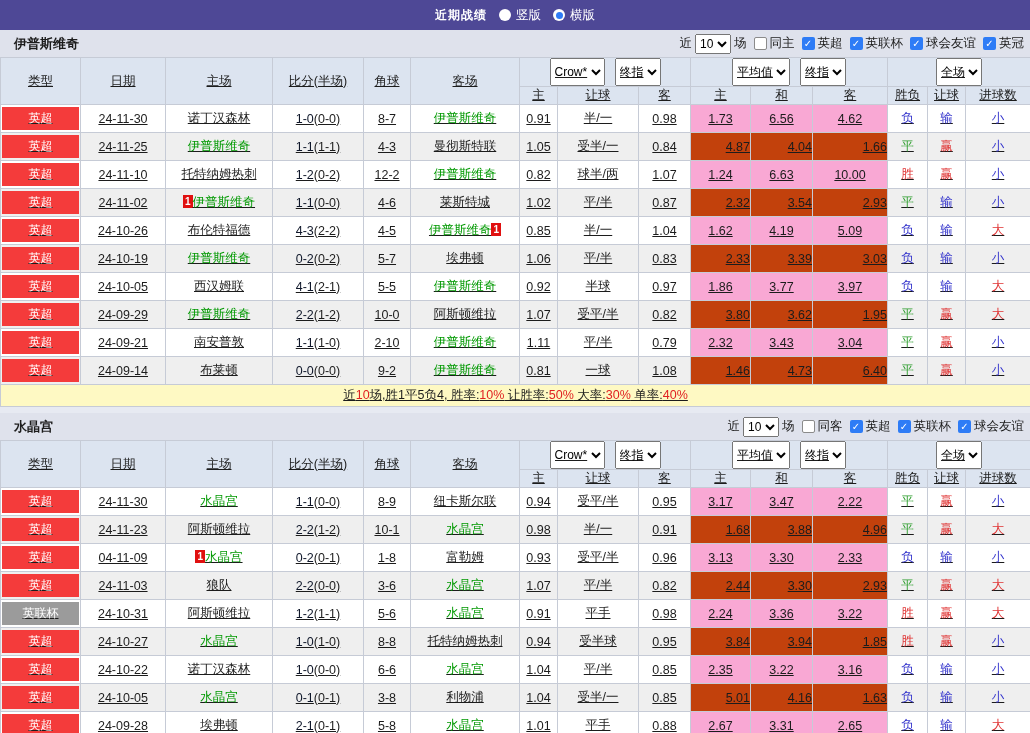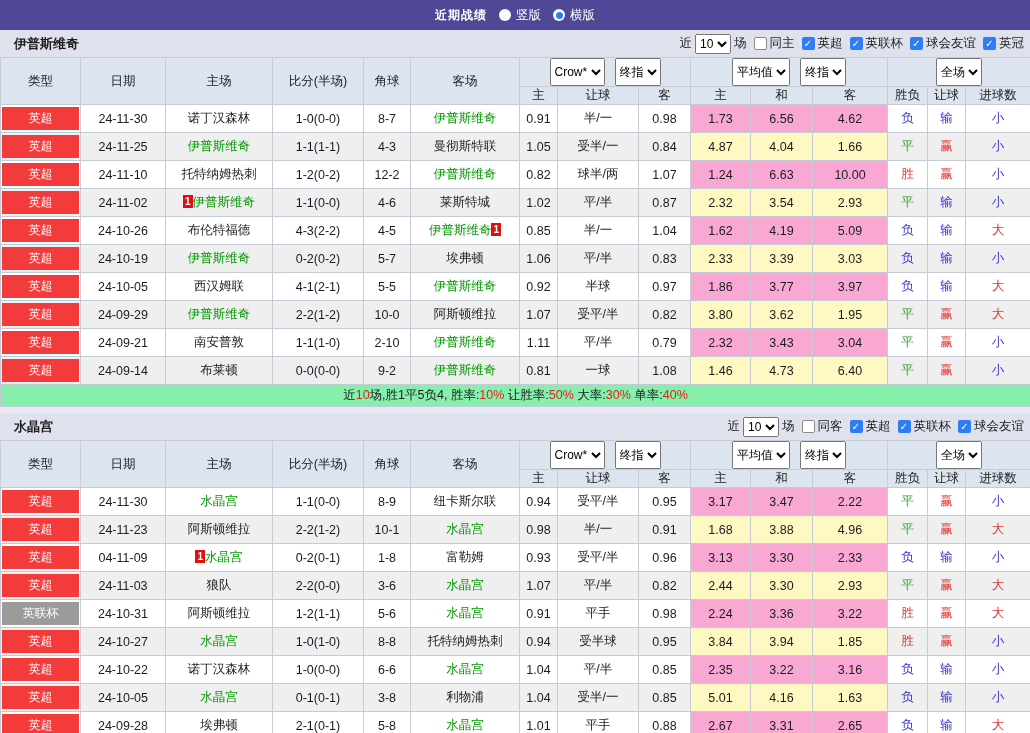--- a/index.html
+++ b/index.html
@@ -33,45 +33,45 @@
   .filters select{font-size:12px;height:20px;}
   .cb{
     width:13px;height:13px;display:inline-flex;align-items:center;justify-content:center;
     border-radius:2px;font-size:10px;line-height:13px;box-sizing:border-box;margin-left:4px;
   }
   .cb.on{background:#2e7cf6;color:#fff;}
   .cb.on::after{content:"\2713";font-weight:bold;}
   .cb.off{background:#fff;border:1px solid #8b8b8b;}
 
   
-  table{border-collapse:collapse;table-layout:fixed;width:1030px;font-size:12.5px;border:1px solid #aab0bf;}
+  table{border-collapse:collapse;table-layout:fixed;width:1030px;font-size:12.5px;border:1px solid #aab0bf;text-decoration:underline;}
   th,td{border:1px solid #c6cbd6;text-align:center;padding:0;overflow:hidden;white-space:nowrap;}
   thead th{background:#dce4f0;font-weight:normal;font-size:12.5px;}
   tr.h1 th{height:23px;}
   tr.h2 th{height:17px;}
   .hdr-selects{display:flex;gap:10px;justify-content:center;align-items:center;}
   select.hsel{font-size:12px;height:28px;}
   tbody td{height:25px;background:#fff;}
   tr.alt td{background:#efefef;}
   td.avg{background:#f9a8d4;}
-  tr.alt td.avg{background:#fef9c3;}
+  tr.alt td.avg{background:#c2410c;text-align:right;}
   td.type{padding:1px;}
   .badge{color:#fff;font-size:12px;height:23px;line-height:23px;}
   .badge.red{background:#f43b3b;}
   .badge.gray{background:#9b9b9b;}
   .green-team{color:#009900;}
   .score-main{color:#0f172a;}
   .card{
     display:inline-block;background:#e01010;color:#fff;font-size:10px;font-weight:bold;
     padding:0 2px;line-height:13px;vertical-align:1px;
   }
   .c-r{color:#e03333;}
   .c-g{color:#2e9e2e;}
   .c-b{color:#3333cc;}
-  tfoot td{height:21px;background:#86efac;margin-top:47px;}
+  tfoot td{height:21px;background:#fef9c3;margin-top:47px;}
   .red-num{color:#e02222;}
   .sect-gap{height:6px;background:#e7eaf2;}
 </style>
 </head>
 <body>
 
 <div class="page">
   <div class="topbar">
     <span class="tb-title">近期战绩</span>
     <label class="tb-radio">

